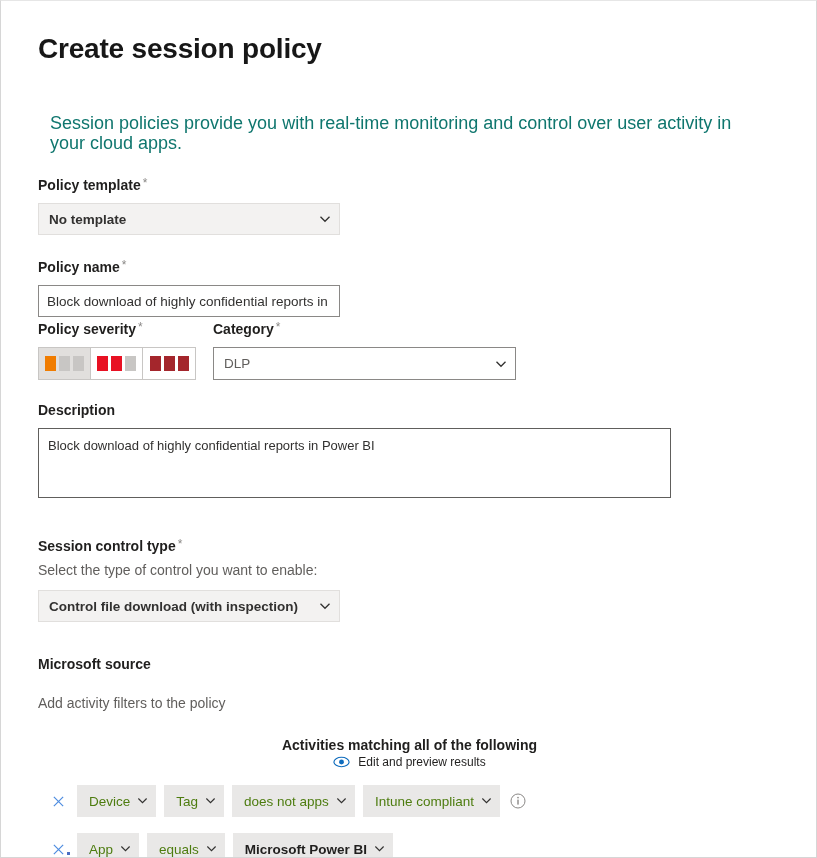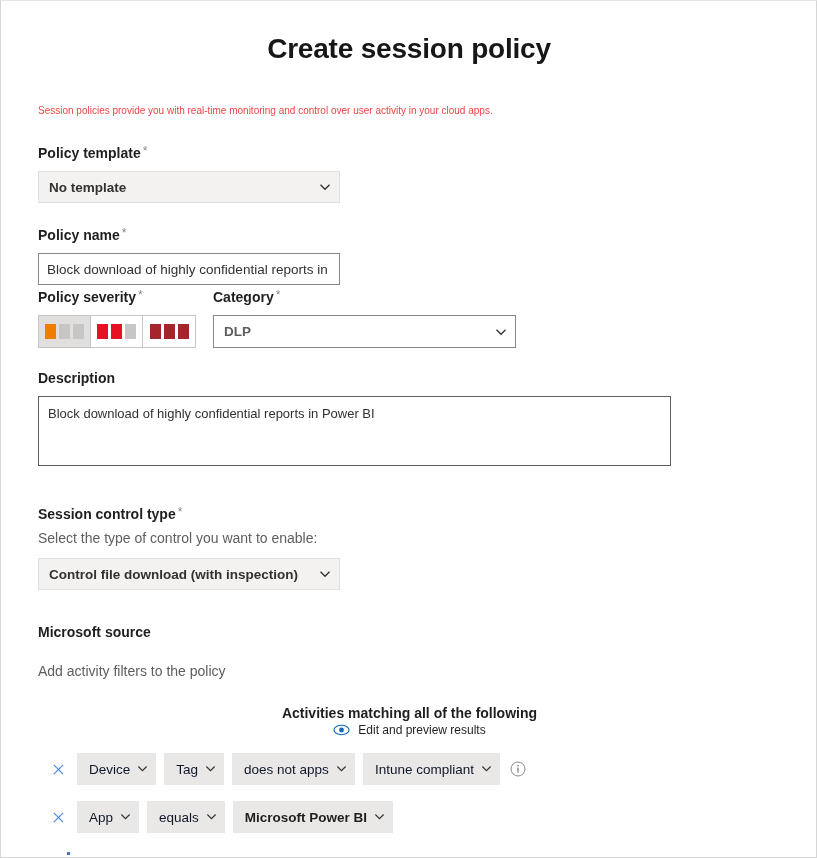--- a/index.html
+++ b/index.html
@@ -31,26 +31,25 @@
 
   
   .page-title {
     font-size: 28px;
     font-weight: 700;
     color: #171717;
     letter-spacing: -0.2px;
     margin: 0;
     padding-top: 12px;
     line-height: 36px;
-    text-align: center;
   }
   .intro {
-    font-size: 10px;
-    color: #ef4444;
-    margin: 0;
+    font-size: 18px;
+    color: #0f766e;
+    margin: 12px;
     padding-top: 34px;
     line-height: 20px;
   }
 
   
   .field-label {
     font-size: 14px;
     font-weight: 600;
     color: #201f1e;
     line-height: 20px;
@@ -85,21 +84,21 @@
   .dd.filled {
     background: #f3f2f1;
     border: 1px solid #e1dfdd;
     color: #323130;
     font-weight: 700;
   }
   .dd.outline {
     background: #ffffff;
     border: 1px solid #8a8886;
     color: #605e5c;
-    font-weight: 700;
+    font-weight: 400;
   }
   .chev {
     position: absolute;
     right: 10px;
     top: 50%;
     width: 10px;
     height: 10px;
     margin-top: -6px;
     pointer-events: none;
   }
@@ -173,21 +172,21 @@
     flex: 0 0 auto;
   }
   .pill {
     height: 32px;
     background: #e9e8e7;
     border: none;
     display: flex;
     align-items: center;
     padding: 0 26px 0 12px;
     font-size: 13.5px;
-    color: #0f172a;
+    color: #4d7c0f;
     position: relative;
     cursor: pointer;
     white-space: nowrap;
     font-family: "Segoe UI", "Liberation Sans", sans-serif;
   }
   .pill.bold { font-weight: 700; color: #201f1e; }
   .pill .chev { right: 9px; }
   .info-icon {
     width: 16px;
     height: 16px;

